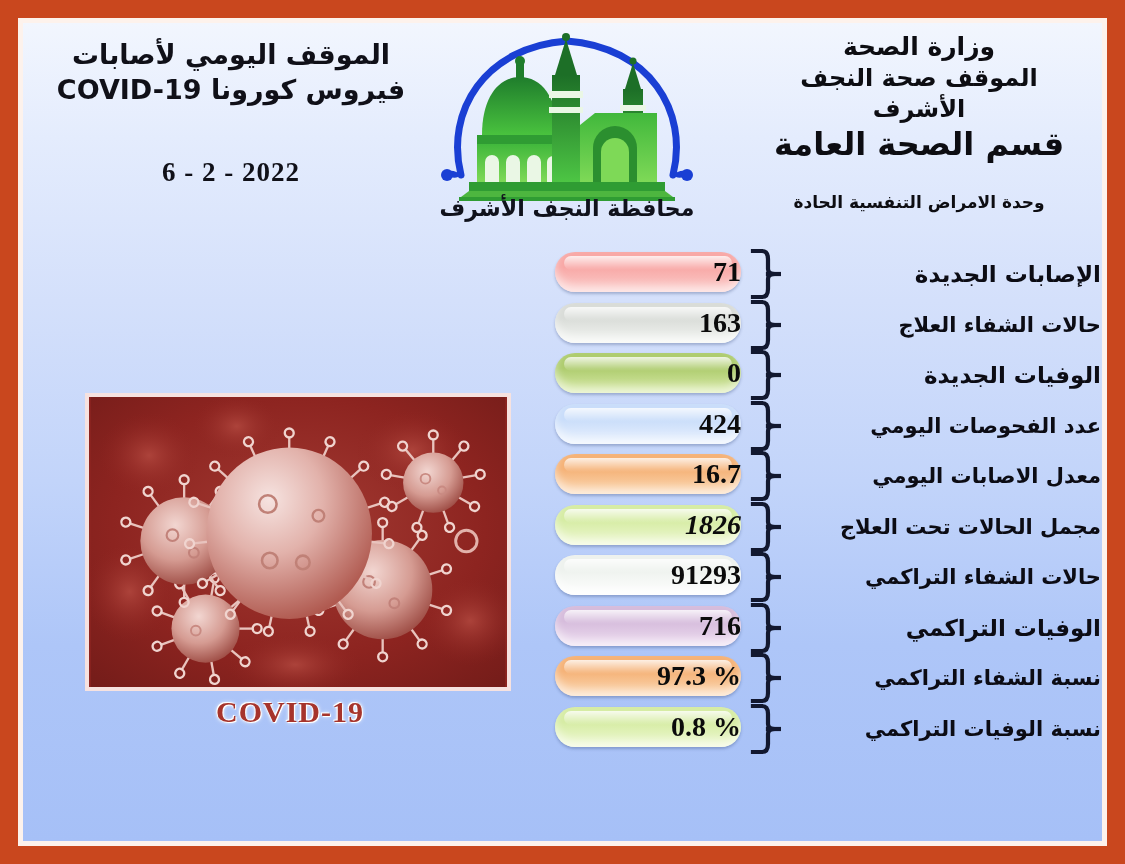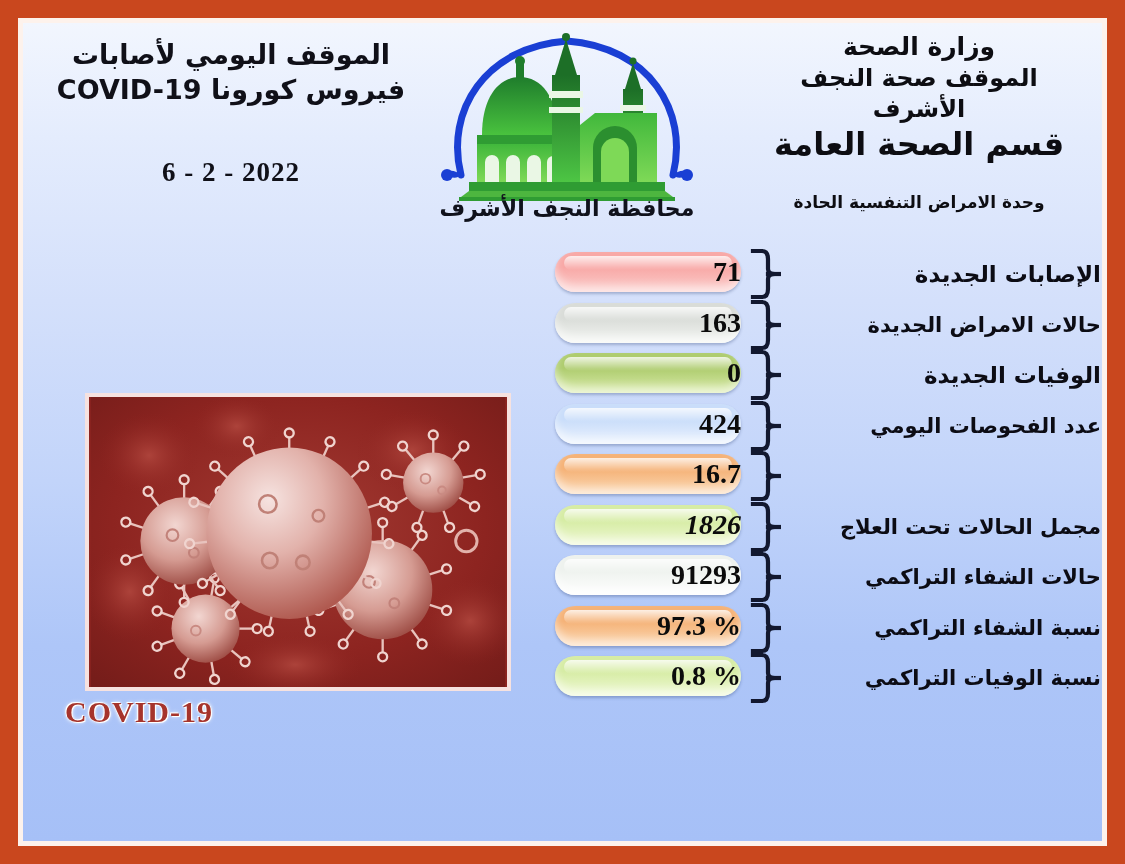--- a/index.html
+++ b/index.html
@@ -57,21 +57,21 @@
 
   
   #pic-wrap{position:absolute;left:42px;top:350px;width:450px;height:345px;}
   #pic{
     position:absolute;left:20px;top:20px;width:426px;height:298px;
     border:4px solid #f6e2e0;box-sizing:border-box;overflow:hidden;
     background:#8d2420;
   }
   #pic svg{display:block;width:100%;height:100%;}
   #pic-caption{
-    position:absolute;left:0;right:0;top:322px;text-align:left;
+    position:absolute;left:0;right:0;top:322px;text-align:center;
     font-family:"Liberation Serif","DejaVu Serif",serif;
     font-size:30px;font-weight:bold;color:#a6342c;letter-spacing:1px;
     text-shadow:0 0 3px #fff,0 0 5px #fff,1px 1px 0 #fff,-1px -1px 0 #fff;
     direction:ltr;
   }
 
   
   #stats{position:absolute;left:524px;top:226px;width:560px;}
   .row{position:relative;height:50.5px;}
   .pill{
@@ -441,21 +441,21 @@
           <div class="row">
             <div class="pill" style="background: linear-gradient(rgb(217, 220, 216) 0%, rgb(217, 220, 216) 38%, rgb(244, 246, 243) 100%);">
               <span class="val">163</span>
             </div>
             <div class="brace">
               <svg viewBox="0 0 34 52" xmlns="http://www.w3.org/2000/svg">
                 <path d="M6 3 H15 Q21 3 21 11 V21 Q21 26 28 26 Q21 26 21 31 V41 Q21 49 15 49 H6" fill="none" stroke="#12182f" stroke-width="4.2" stroke-linecap="square" stroke-linejoin="miter"></path>
                 <path d="M21 26 H33" fill="none" stroke="#12182f" stroke-width="4.2" stroke-linecap="square"></path>
               </svg>
             </div>
-            <div class="label sm">حالات الامراض الجديدة</div>
+            <div class="label sm">حالات الشفاء العلاج</div>
           </div>
           <div class="row">
             <div class="pill" style="background: linear-gradient(rgb(174, 204, 110) 0%, rgb(174, 204, 110) 38%, rgb(217, 235, 170) 100%);">
               <span class="val">0</span>
             </div>
             <div class="brace">
               <svg viewBox="0 0 34 52" xmlns="http://www.w3.org/2000/svg">
                 <path d="M6 3 H15 Q21 3 21 11 V21 Q21 26 28 26 Q21 26 21 31 V41 Q21 49 15 49 H6" fill="none" stroke="#12182f" stroke-width="4.2" stroke-linecap="square" stroke-linejoin="miter"></path>
                 <path d="M21 26 H33" fill="none" stroke="#12182f" stroke-width="4.2" stroke-linecap="square"></path>
               </svg>
@@ -477,20 +477,21 @@
           <div class="row">
             <div class="pill" style="background: linear-gradient(rgb(245, 178, 119) 0%, rgb(245, 178, 119) 38%, rgb(251, 216, 180) 100%);">
               <span class="val">16.7</span>
             </div>
             <div class="brace">
               <svg viewBox="0 0 34 52" xmlns="http://www.w3.org/2000/svg">
                 <path d="M6 3 H15 Q21 3 21 11 V21 Q21 26 28 26 Q21 26 21 31 V41 Q21 49 15 49 H6" fill="none" stroke="#12182f" stroke-width="4.2" stroke-linecap="square" stroke-linejoin="miter"></path>
                 <path d="M21 26 H33" fill="none" stroke="#12182f" stroke-width="4.2" stroke-linecap="square"></path>
               </svg>
             </div>
+            <div class="label sm">معدل الاصابات اليومي</div>
           </div>
           <div class="row">
             <div class="pill" style="background: linear-gradient(rgb(214, 236, 164) 0%, rgb(214, 236, 164) 38%, rgb(238, 248, 210) 100%); font-style: italic;">
               <span class="val">1826</span>
             </div>
             <div class="brace">
               <svg viewBox="0 0 34 52" xmlns="http://www.w3.org/2000/svg">
                 <path d="M6 3 H15 Q21 3 21 11 V21 Q21 26 28 26 Q21 26 21 31 V41 Q21 49 15 49 H6" fill="none" stroke="#12182f" stroke-width="4.2" stroke-linecap="square" stroke-linejoin="miter"></path>
                 <path d="M21 26 H33" fill="none" stroke="#12182f" stroke-width="4.2" stroke-linecap="square"></path>
               </svg>
@@ -501,20 +502,32 @@
             <div class="pill" style="background: linear-gradient(rgb(238, 242, 238) 0%, rgb(238, 242, 238) 38%, rgb(255, 255, 255) 100%);">
               <span class="val">91293</span>
             </div>
             <div class="brace">
               <svg viewBox="0 0 34 52" xmlns="http://www.w3.org/2000/svg">
                 <path d="M6 3 H15 Q21 3 21 11 V21 Q21 26 28 26 Q21 26 21 31 V41 Q21 49 15 49 H6" fill="none" stroke="#12182f" stroke-width="4.2" stroke-linecap="square" stroke-linejoin="miter"></path>
                 <path d="M21 26 H33" fill="none" stroke="#12182f" stroke-width="4.2" stroke-linecap="square"></path>
               </svg>
             </div>
             <div class="label sm">حالات الشفاء التراكمي</div>
+          </div>
+          <div class="row">
+            <div class="pill" style="background: linear-gradient(rgb(214, 188, 220) 0%, rgb(214, 188, 220) 38%, rgb(237, 220, 240) 100%);">
+              <span class="val">716</span>
+            </div>
+            <div class="brace">
+              <svg viewBox="0 0 34 52" xmlns="http://www.w3.org/2000/svg">
+                <path d="M6 3 H15 Q21 3 21 11 V21 Q21 26 28 26 Q21 26 21 31 V41 Q21 49 15 49 H6" fill="none" stroke="#12182f" stroke-width="4.2" stroke-linecap="square" stroke-linejoin="miter"></path>
+                <path d="M21 26 H33" fill="none" stroke="#12182f" stroke-width="4.2" stroke-linecap="square"></path>
+              </svg>
+            </div>
+            <div class="label">الوفيات التراكمي</div>
           </div>
           <div class="row">
             <div class="pill" style="background: linear-gradient(rgb(245, 178, 119) 0%, rgb(245, 178, 119) 38%, rgb(251, 216, 180) 100%);">
               <span class="val">97.3 %</span>
             </div>
             <div class="brace">
               <svg viewBox="0 0 34 52" xmlns="http://www.w3.org/2000/svg">
                 <path d="M6 3 H15 Q21 3 21 11 V21 Q21 26 28 26 Q21 26 21 31 V41 Q21 49 15 49 H6" fill="none" stroke="#12182f" stroke-width="4.2" stroke-linecap="square" stroke-linejoin="miter"></path>
                 <path d="M21 26 H33" fill="none" stroke="#12182f" stroke-width="4.2" stroke-linecap="square"></path>
               </svg>

